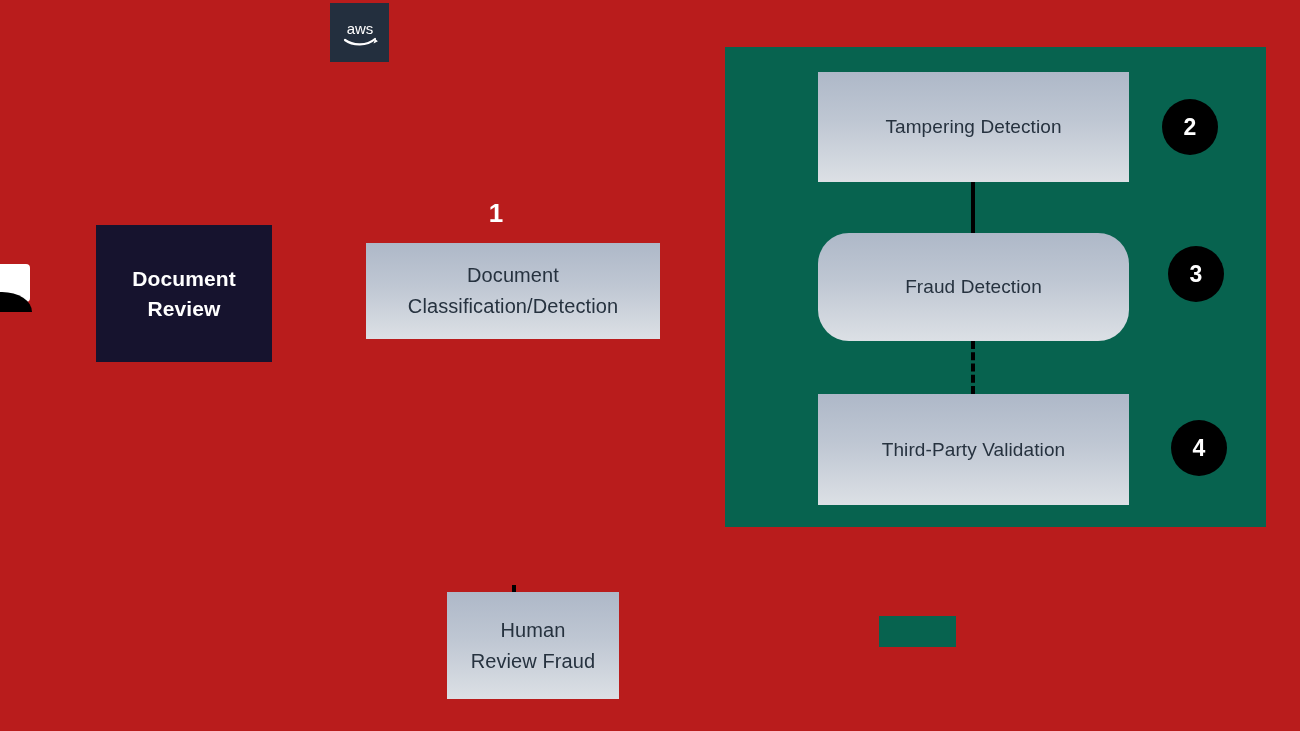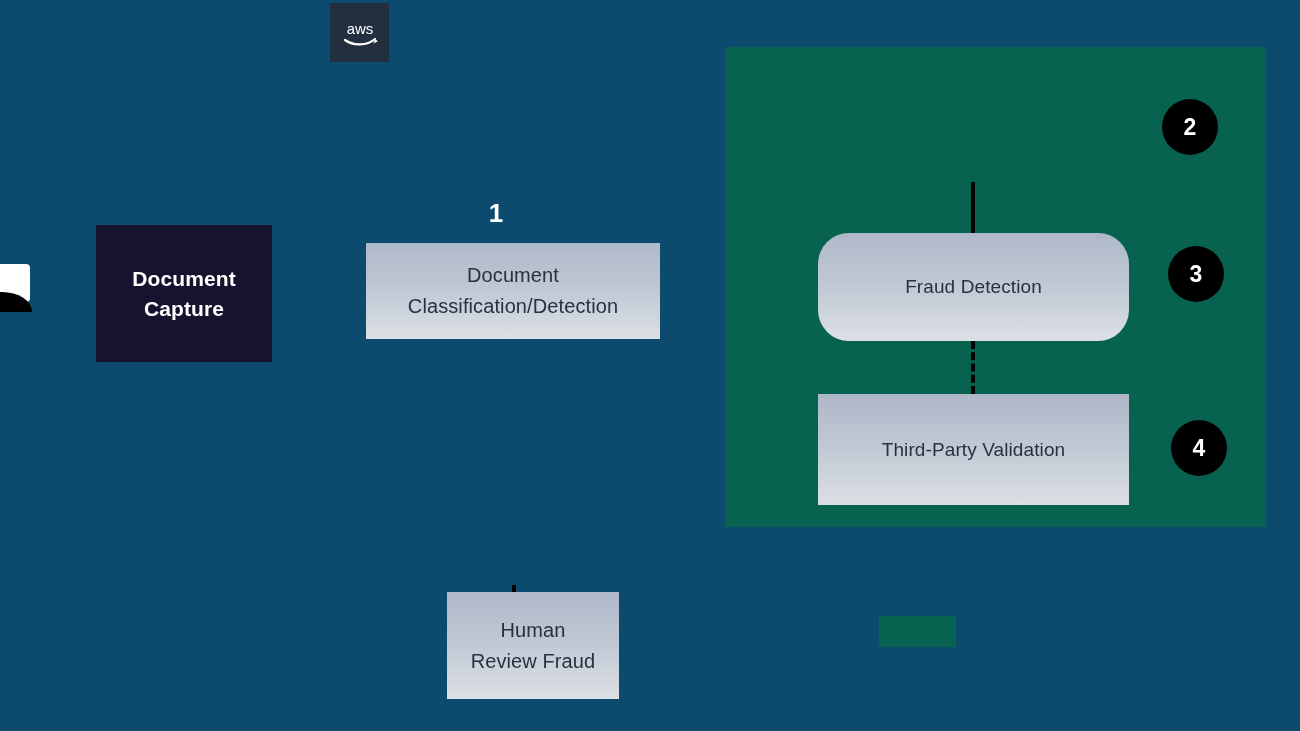--- a/index.html
+++ b/index.html
@@ -12,21 +12,21 @@
     height: 731px;
     position: relative;
     overflow: hidden;
     font-family: "Liberation Sans", sans-serif;
     -webkit-font-smoothing: antialiased;
   }
 
   .canvas {
     position: absolute;
     inset: 0;
-    background: #0c4a6e;
+    background: #b91c1c;
     text-decoration: underline;
   }
 
   
   .aws-logo {
     position: absolute;
     left: 330px;
     top: 3px;
     width: 59px;
     height: 59px;
@@ -202,35 +202,38 @@
       <path d="M4 21 C 12 27, 26 27, 34 20" stroke="#FFFFFF" stroke-width="2.2" fill="none" stroke-linecap="round"></path>
       <path d="M34 20 l -1.5 4.6 l 4.4 -2.3 z" fill="#FFFFFF"></path>
     </svg>
   </div>
 
   <div class="page-icon"></div>
 
   <div class="doc-capture">
     <div class="label">
       <span>Document</span><br>
-      <span>Capture</span>
+      <span>Review</span>
     </div>
   </div>
 
   <div class="step-inline">1</div>
 
   <div class="gbox doc-class">
     <div class="label">
       <span>Document</span><br>
       <span>Classification/Detection</span>
     </div>
   </div>
 
   <div class="green-group"></div>
 
+  <div class="gbox tampering">
+    <div class="label">Tampering Detection</div>
+  </div>
 
   <div class="conn-solid"></div>
 
   <div class="gbox fraud">
     <div class="label">Fraud Detection</div>
   </div>
 
   <div class="conn-dashed"></div>
 
   <div class="gbox thirdparty">

